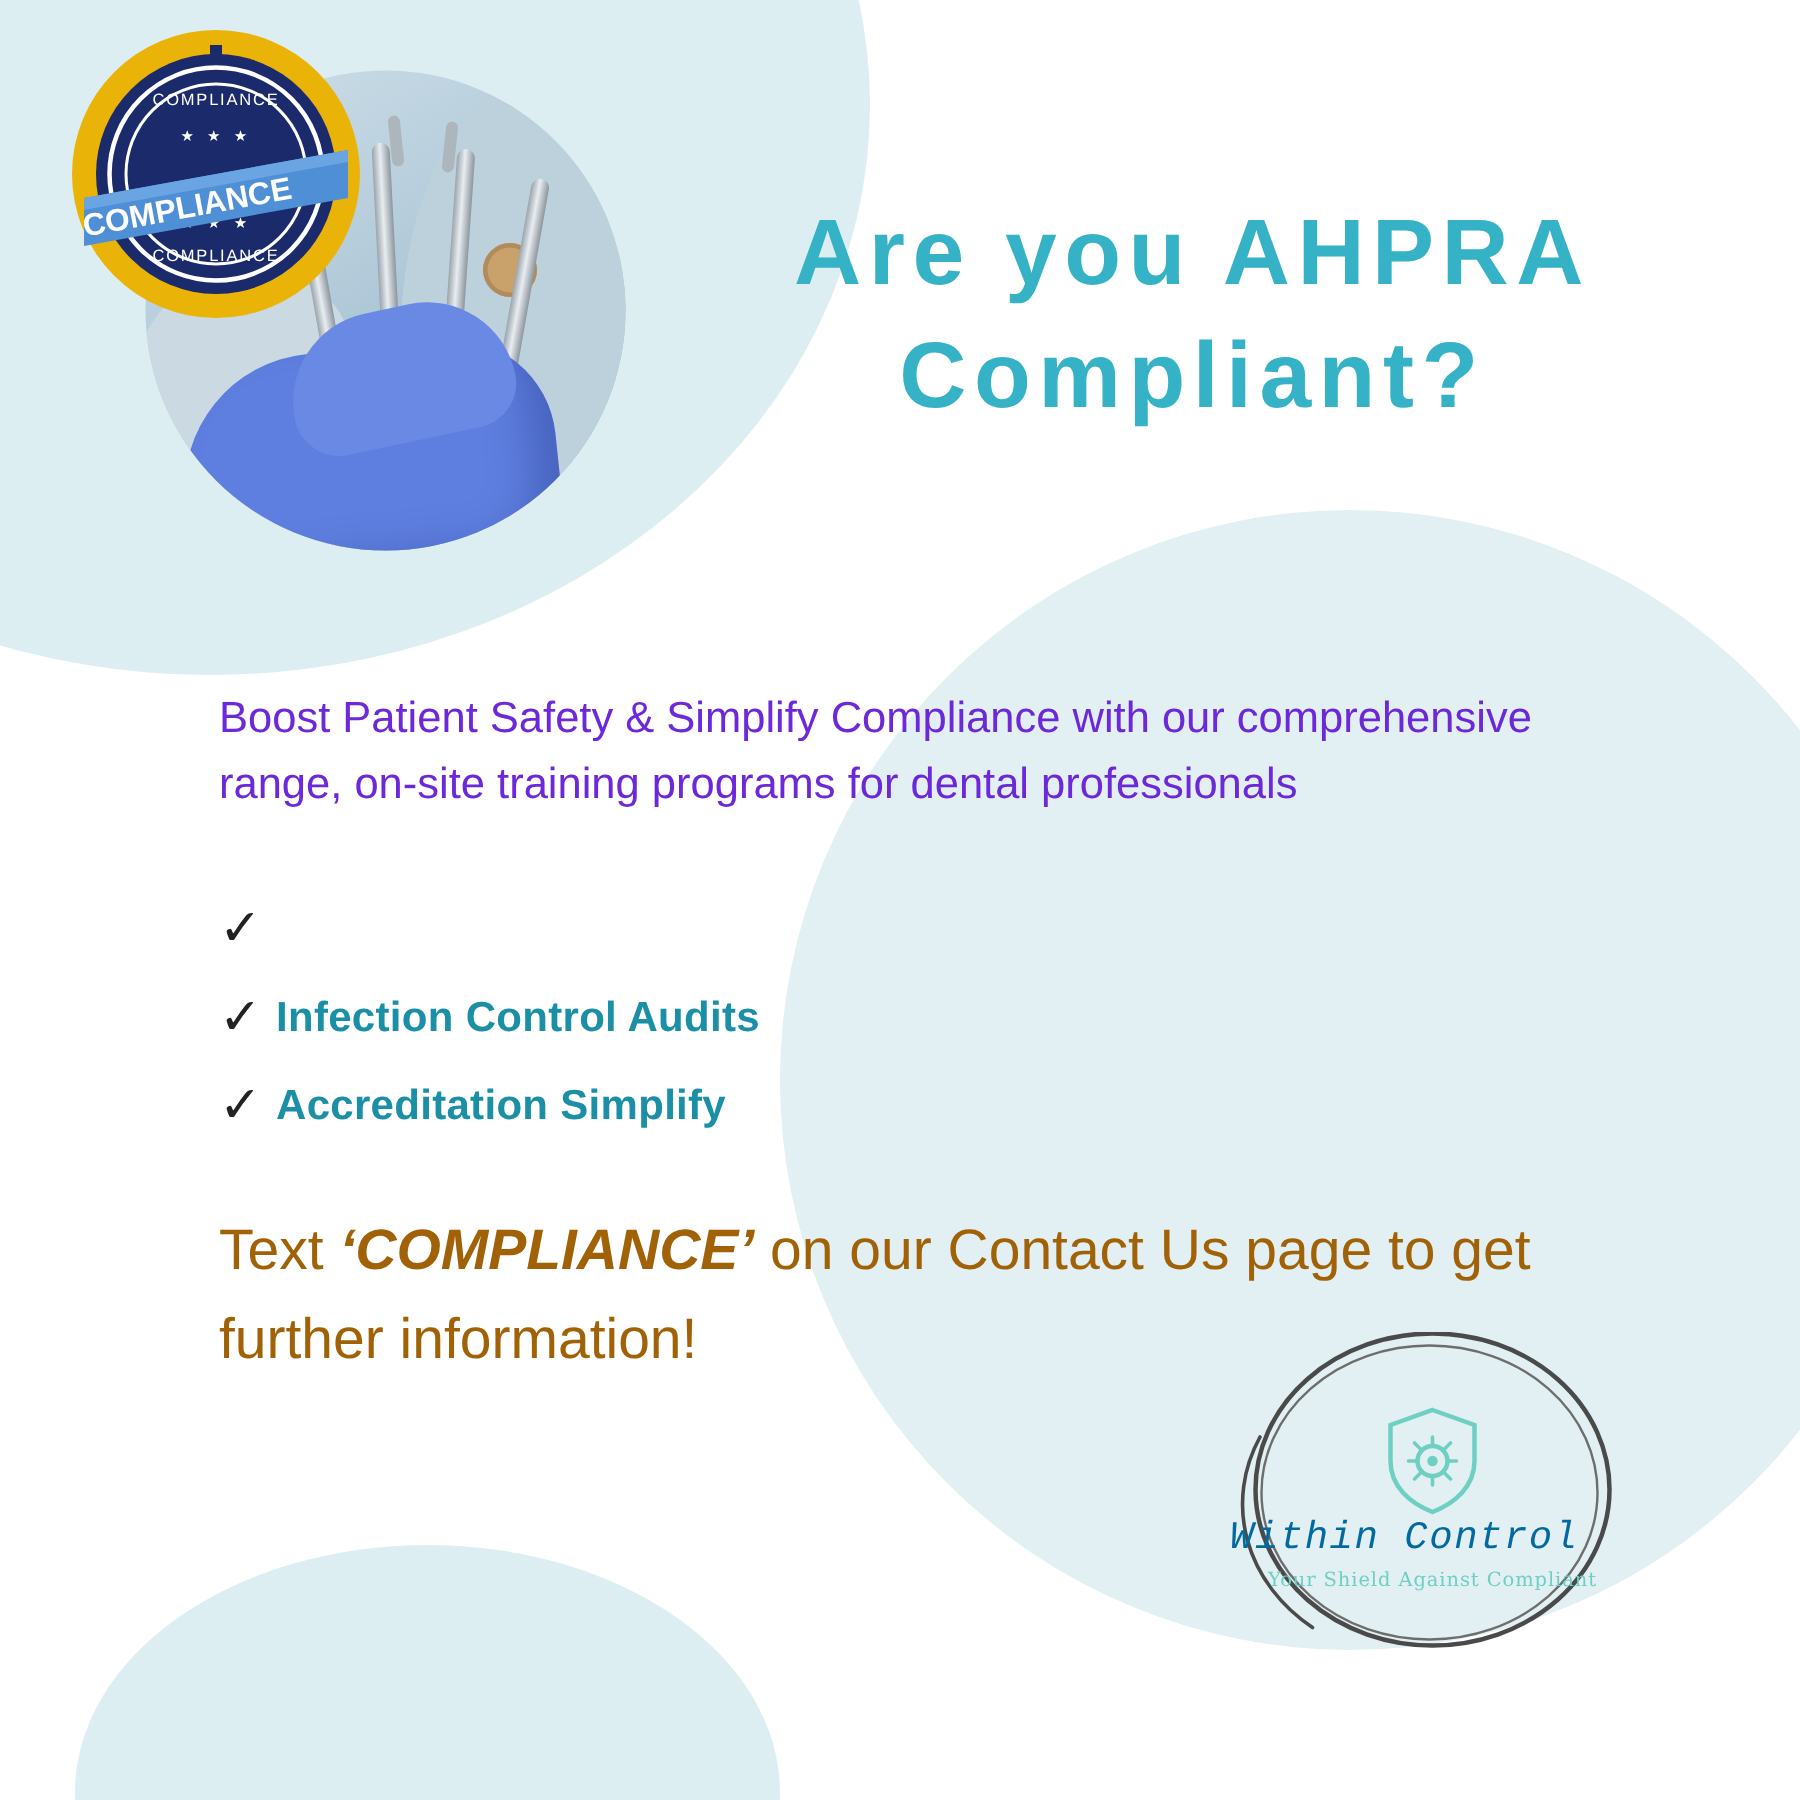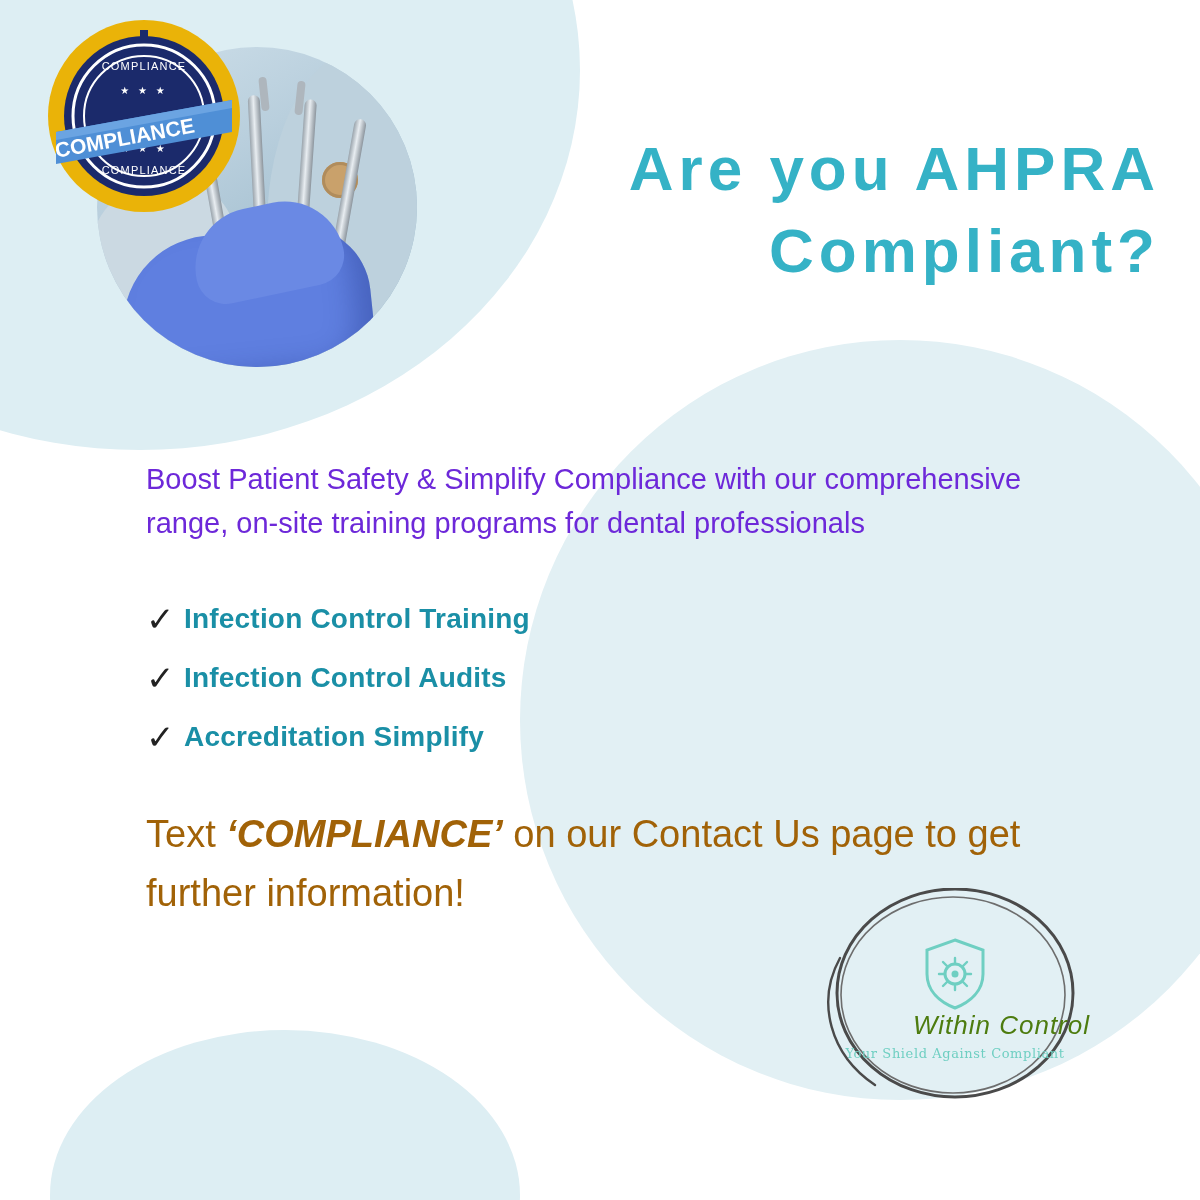--- a/index.html
+++ b/index.html
@@ -148,21 +148,21 @@
     justify-content: center;
   }
   .badge-svg { display:block; }
 
   
   .headline {
     position: absolute;
     left: 430px;
     top: 128px;
     width: 730px;
-    text-align: right;
+    text-align: center;
     color: #35b2c6;
     font-size: 62px;
     font-weight: bold;
     letter-spacing: 5px;
     line-height: 1.32;
   }
 
   
   .body-copy {
     position: absolute;
@@ -220,26 +220,26 @@
     left: 820px;
     top: 888px;
     width: 270px;
     height: 230px;
   }
   .logo-name {
     position: absolute;
     left: 0;
     top: 122px;
     width: 270px;
-    text-align: right;
-    color: #4d7c0f;
+    text-align: left;
+    color: #0369a1;
     font-size: 26px;
     font-style: italic;
     letter-spacing: 1px;
-    font-family: Liberation Sans, sans-serif;
+    font-family: Liberation Mono, monospace;
   }
   .logo-tag {
     position: absolute;
     left: 0;
     top: 158px;
     width: 270px;
     text-align: center;
     color: #6fcfc2;
     font-size: 13px;
     letter-spacing: 0.6px;
@@ -295,21 +295,20 @@
     </svg>
   </div>
 
   <div class="headline">Are you AHPRA Compliant?</div>
 
   <div class="body-copy">Boost Patient Safety &amp; Simplify Compliance with our comprehensive range, on-site training programs for dental professionals</div>
 
   <div class="bullets">
     <div class="bullet-row">
       <span class="check">✓</span>
-      <span class="bullet-label">Infection Control Training</span>
     </div>
     <div class="bullet-row">
       <span class="check">✓</span>
       <span class="bullet-label">Infection Control Audits</span>
     </div>
     <div class="bullet-row">
       <span class="check">✓</span>
       <span class="bullet-label">Accreditation Simplify</span>
     </div>
   </div>

